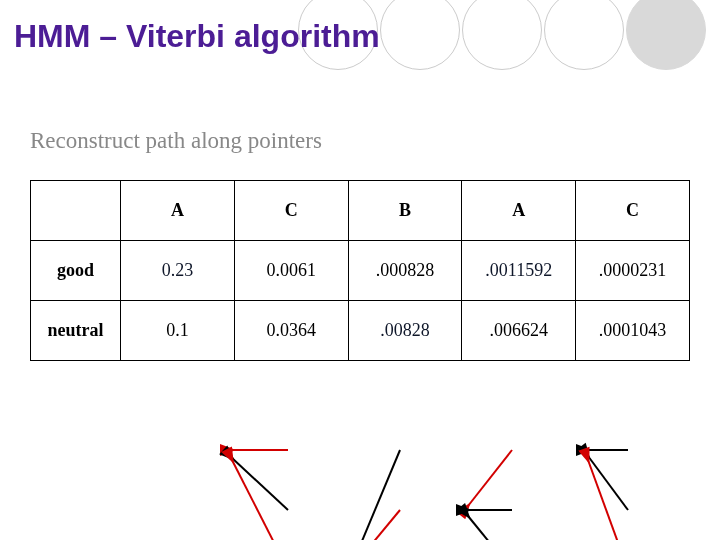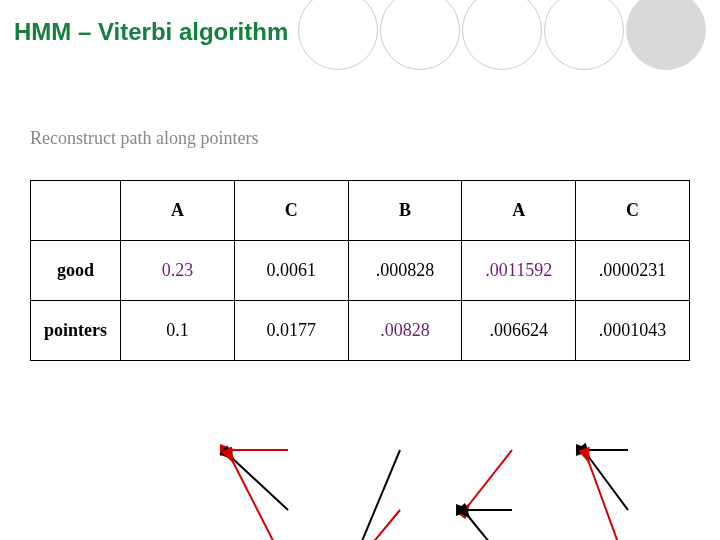--- a/index.html
+++ b/index.html
@@ -29,29 +29,29 @@
   }
   .c1 { left: 298px; }
   .c2 { left: 380px; }
   .c3 { left: 462px; }
   .c4 { left: 544px; }
   .c5 { left: 626px; background: #d9d9d9; border-color:#d9d9d9;}
   .title {
     position: absolute;
     top: 18px;
     left: 14px;
-    font-size: 24px;
-    color: #15803d;
+    font-size: 32px;
+    color: #4c1d95;
     background: transparent;
   }
   .subtitle {
     position: absolute;
     top: 128px;
     left: 30px;
-    font-size: 18px;
+    font-size: 23px;
     color: #888;
     font-family: "Times New Roman", Times, serif;
   }
   .table-wrap {
     position: absolute;
     top: 180px;
     left: 30px;
     width: 660px;
   }
   table {
@@ -68,21 +68,21 @@
     height: 60px;
     padding: 0;
   }
   th { font-weight: bold; }
   th.rowlabel {
     font-weight: bold;
     width: 90px;
     text-align: center;
   }
   td { color: #000; }
-  td.red { color: #701a75; }
+  td.red { color: #0f172a; }
   .arrows {
     position: absolute;
     top: 180px;
     left: 30px;
     width: 660px;
     height: 265px;
     pointer-events: none;
   }
 </style>
 </head>
@@ -112,23 +112,23 @@
   </tr>
   <tr>
     <th class="rowlabel">good</th>
     <td class="red">0.23</td>
     <td>0.0061</td>
     <td>.000828</td>
     <td class="red">.0011592</td>
     <td>.0000231</td>
   </tr>
   <tr>
-    <th class="rowlabel">pointers</th>
+    <th class="rowlabel">neutral</th>
     <td>0.1</td>
-    <td>0.0177</td>
+    <td>0.0364</td>
     <td class="red">.00828</td>
     <td>.006624</td>
     <td>.0001043</td>
   </tr>
 </tbody>
     </table>
 
 <svg class="arrows" viewBox="0 0 660 265">
   <defs>
     <marker id="ahR" markerWidth="10" markerHeight="10" refX="2" refY="3" orient="auto" markerUnits="strokeWidth">

